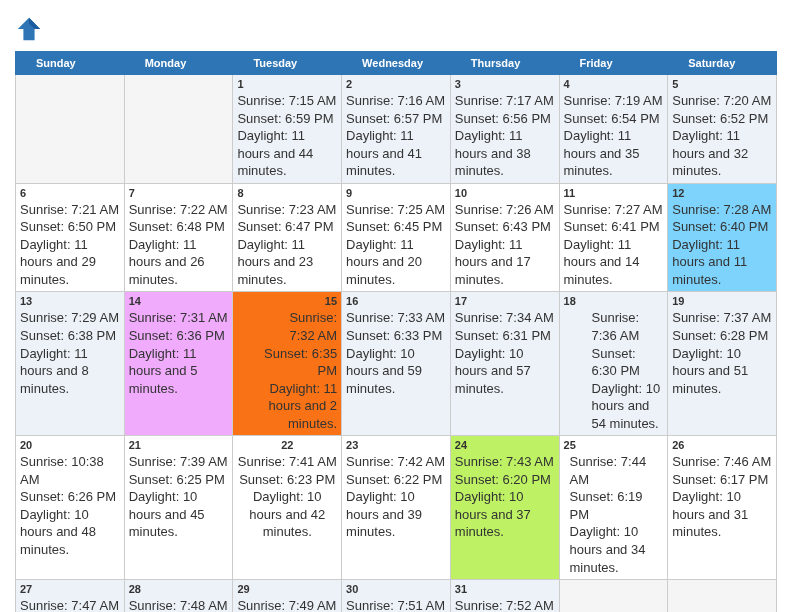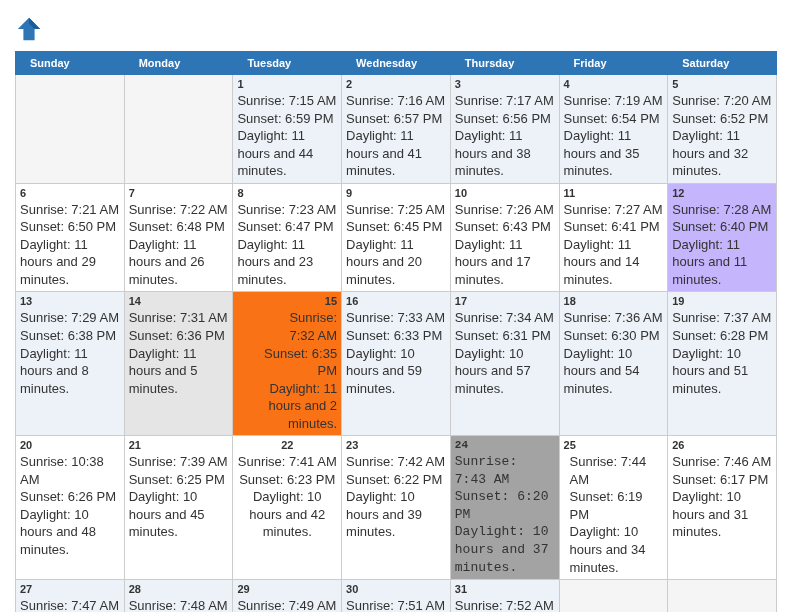--- a/index.html
+++ b/index.html
@@ -64,21 +64,21 @@
       border: 1px solid #ccc;
       border-collapse: collapse;
       width: 100%;
       table-layout: fixed;
     }
     .calendar th {
       background-color: #2e75b6;
       color: #fff;
       font-size: 11px;
       font-weight: bold;
-      padding: 5px 14px;
+      padding: 5px 20px;
       text-align: left;
       border: 1px solid #2e75b6;
       margin-left: 32px;
     }
     .calendar td {
       border: 1px solid #ccc;
       vertical-align: top;
       padding: 3px 4px;
       font-size: 9.5px;
       color: #333;
@@ -206,35 +206,35 @@
             <div class="day-info" style="white-space: pre-line;">Sunrise: 7:26 AM
 Sunset: 6:43 PM
 Daylight: 11 hours and 17 minutes.</div>
           </td>
           <td style="background: rgb(255, 255, 255);">
             <span class="day-num">11</span>
             <div class="day-info" style="white-space: pre-line;">Sunrise: 7:27 AM
 Sunset: 6:41 PM
 Daylight: 11 hours and 14 minutes.</div>
           </td>
-          <td style="background: #c4b5fd;">
+          <td style="background: #7dd3fc;">
             <span class="day-num">12</span>
             <div class="day-info" style="white-space: pre-line;">Sunrise: 7:28 AM
 Sunset: 6:40 PM
 Daylight: 11 hours and 11 minutes.</div>
           </td>
         </tr>
         <tr>
           <td style="background: rgb(237, 242, 248);">
             <span class="day-num">13</span>
             <div class="day-info" style="white-space: pre-line;">Sunrise: 7:29 AM
 Sunset: 6:38 PM
 Daylight: 11 hours and 8 minutes.</div>
           </td>
-          <td style="background: #e5e5e5;">
+          <td style="background: #f0abfc;">
             <span class="day-num">14</span>
             <div class="day-info" style="white-space: pre-line;">Sunrise: 7:31 AM
 Sunset: 6:36 PM
 Daylight: 11 hours and 5 minutes.</div>
           </td>
           <td style="background: #f97316; text-align: right;">
             <span class="day-num">15</span>
             <div class="day-info" style="white-space: pre-line; margin-left: 24px;">Sunrise: 7:32 AM
 Sunset: 6:35 PM
 Daylight: 11 hours and 2 minutes.</div>
@@ -246,21 +246,21 @@
 Daylight: 10 hours and 59 minutes.</div>
           </td>
           <td style="background: rgb(237, 242, 248);">
             <span class="day-num">17</span>
             <div class="day-info" style="white-space: pre-line;">Sunrise: 7:34 AM
 Sunset: 6:31 PM
 Daylight: 10 hours and 57 minutes.</div>
           </td>
           <td style="background: rgb(237, 242, 248);">
             <span class="day-num">18</span>
-            <div class="day-info" style="white-space: pre-line;">Sunrise: 7:36 AM
+            <div class="day-info" style="white-space: pre-line; margin-left: 28px;">Sunrise: 7:36 AM
 Sunset: 6:30 PM
 Daylight: 10 hours and 54 minutes.</div>
           </td>
           <td style="background: rgb(237, 242, 248);">
             <span class="day-num">19</span>
             <div class="day-info" style="white-space: pre-line;">Sunrise: 7:37 AM
 Sunset: 6:28 PM
 Daylight: 10 hours and 51 minutes.</div>
           </td>
         </tr>
@@ -282,21 +282,21 @@
             <div class="day-info" style="white-space: pre-line;">Sunrise: 7:41 AM
 Sunset: 6:23 PM
 Daylight: 10 hours and 42 minutes.</div>
           </td>
           <td style="background: rgb(255, 255, 255);">
             <span class="day-num">23</span>
             <div class="day-info" style="white-space: pre-line;">Sunrise: 7:42 AM
 Sunset: 6:22 PM
 Daylight: 10 hours and 39 minutes.</div>
           </td>
-          <td style="background: #a3a3a3; font-family: Liberation Mono, monospace;">
+          <td style="background: #bef264;">
             <span class="day-num">24</span>
             <div class="day-info" style="white-space: pre-line;">Sunrise: 7:43 AM
 Sunset: 6:20 PM
 Daylight: 10 hours and 37 minutes.</div>
           </td>
           <td style="background: rgb(255, 255, 255);">
             <span class="day-num">25</span>
             <div class="day-info" style="white-space: pre-line; margin-left: 6px;">Sunrise: 7:44 AM
 Sunset: 6:19 PM
 Daylight: 10 hours and 34 minutes.</div>

